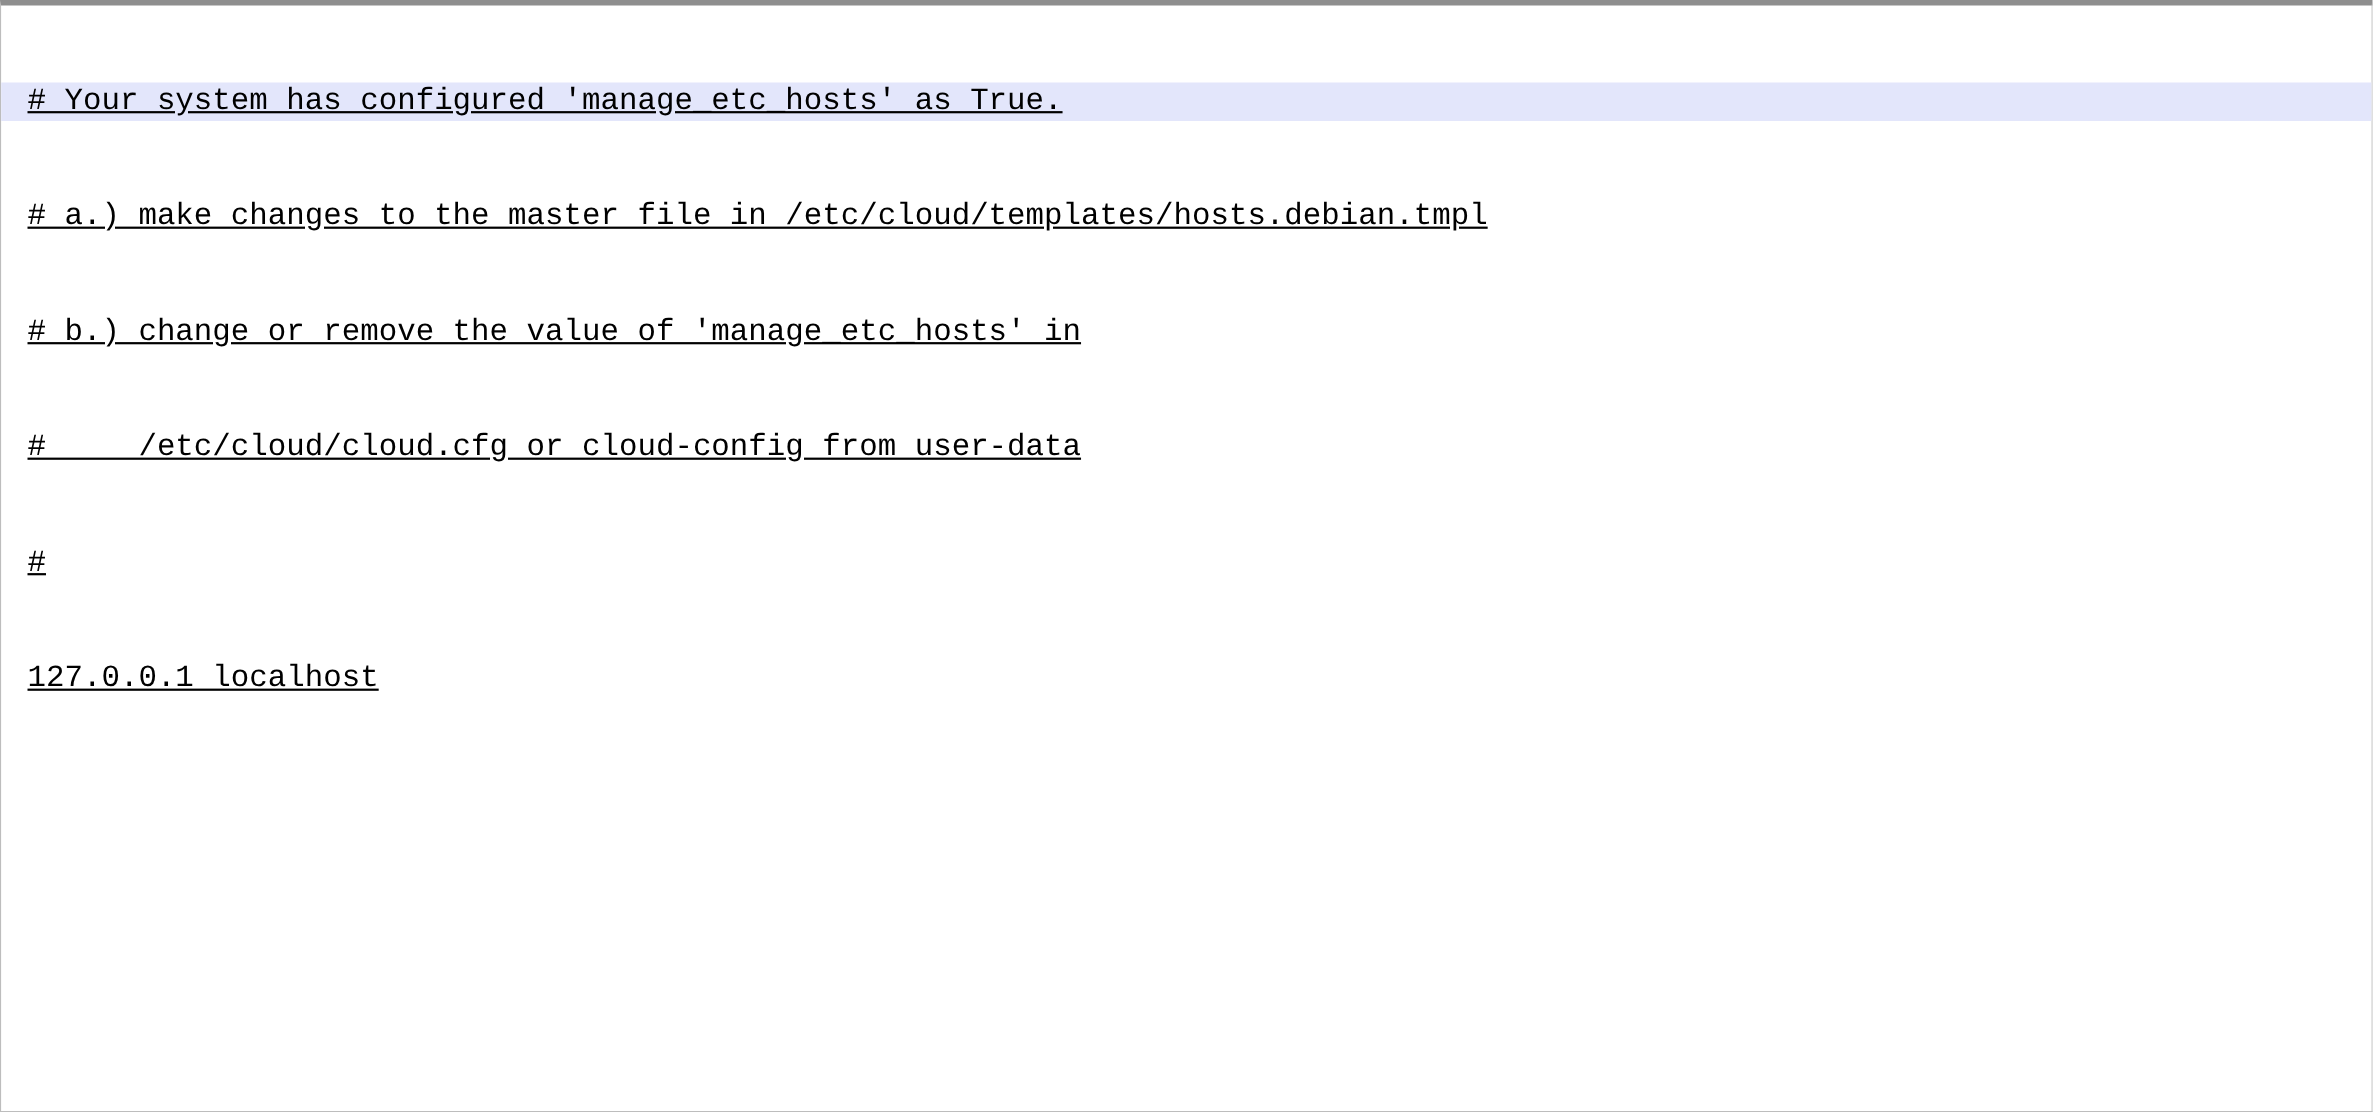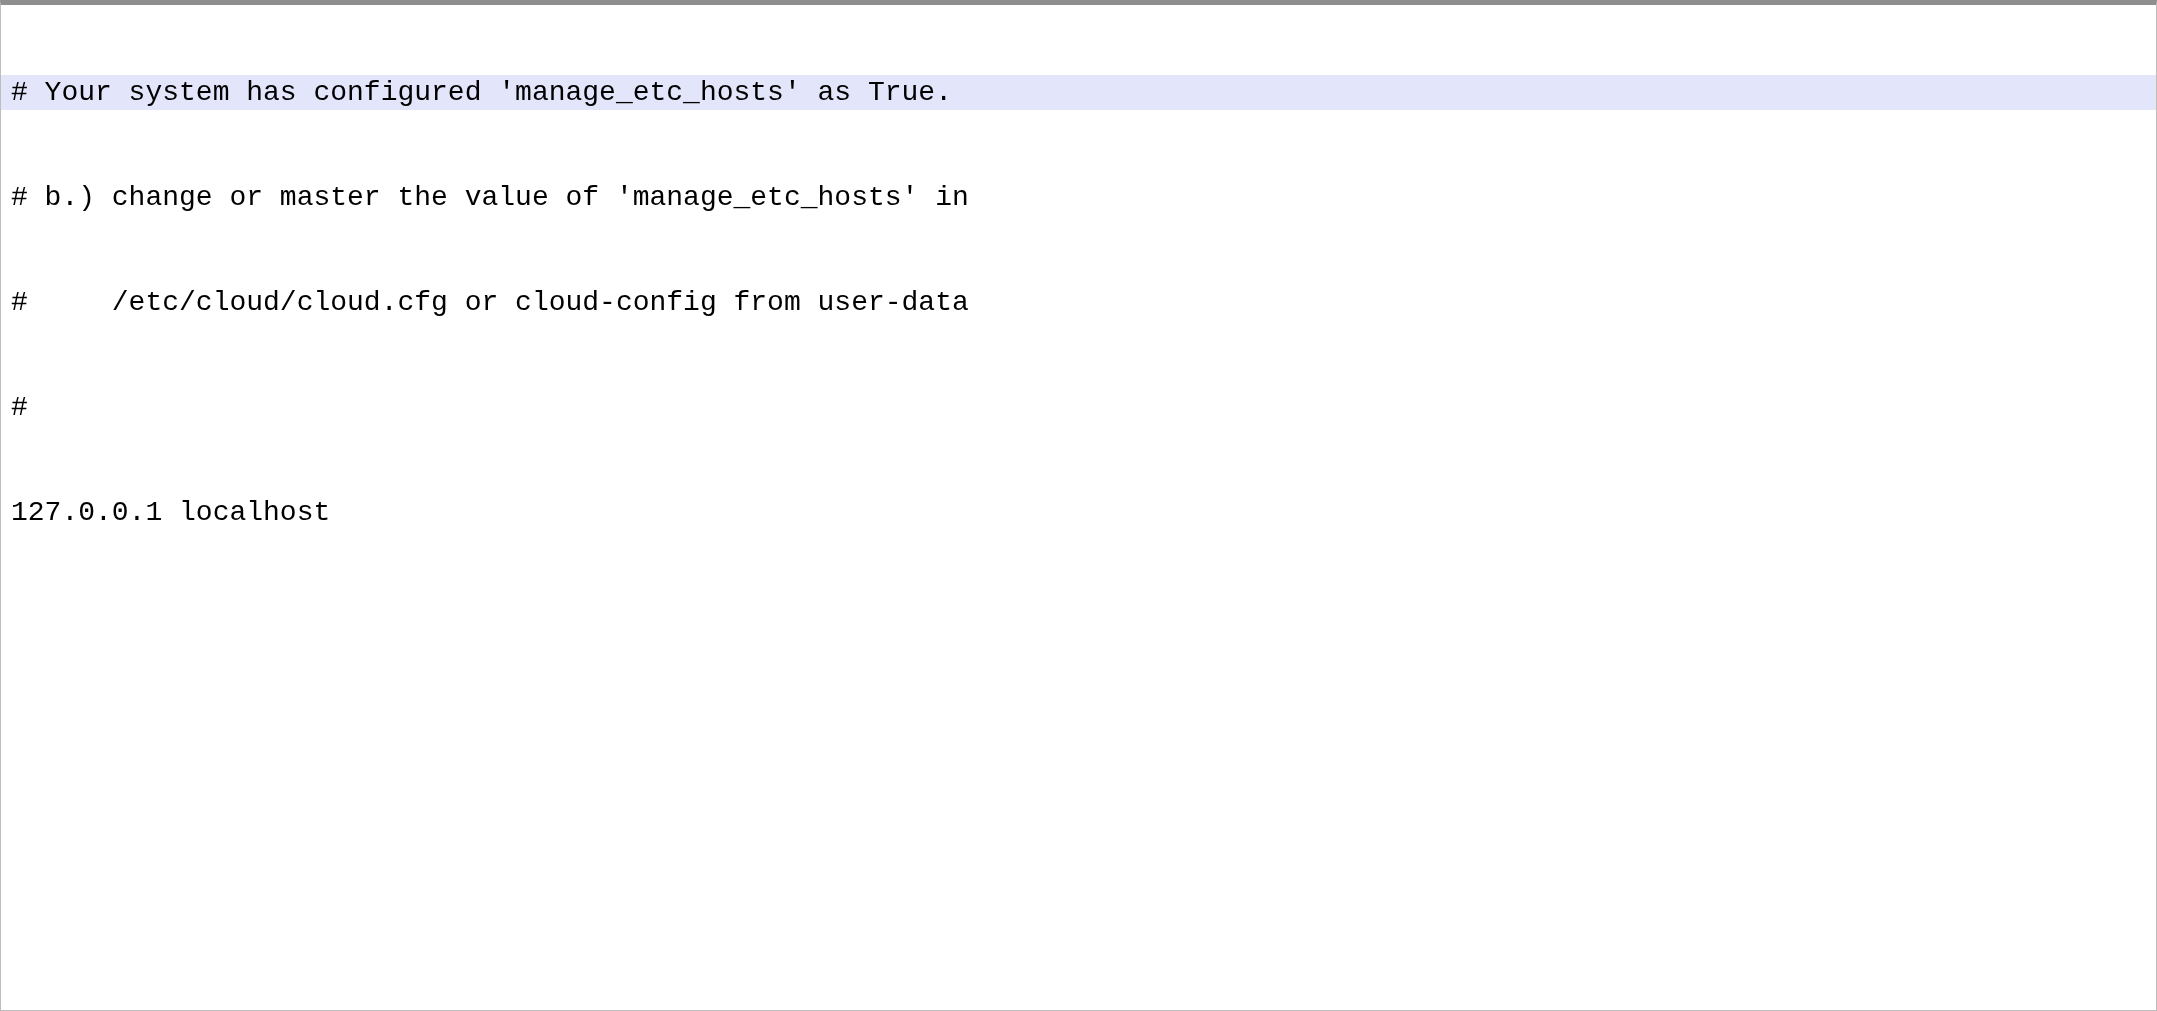--- a/index.html
+++ b/index.html
@@ -28,34 +28,36 @@
   .editor-area {
     position: absolute;
     top: 0;
     left: 0;
     right: 0;
     bottom: 0;
     overflow: hidden;
     white-space: pre;
   }
   .line {
-    padding: 0 6px 0 10px;
+    padding: 0 6px 0 24px;
     white-space: pre;
+    text-decoration: underline;
   }
   .line.current {
     background: #e3e6fb;
   }
 </style>
 </head>
 <body>
 
 <div class="editor-wrap">
   <div class="editor-area">
     <div class="line current"># Your system has configured 'manage_etc_hosts' as True.</div>
-    <div class="line"># b.) change or master the value of 'manage_etc_hosts' in</div>
+    <div class="line"># a.) make changes to the master file in /etc/cloud/templates/hosts.debian.tmpl</div>
+    <div class="line"># b.) change or remove the value of 'manage_etc_hosts' in</div>
     <div class="line">#     /etc/cloud/cloud.cfg or cloud-config from user-data</div>
     <div class="line">#</div>
     <div class="line">127.0.0.1 localhost</div>
     
     
     
     
     
     
     

